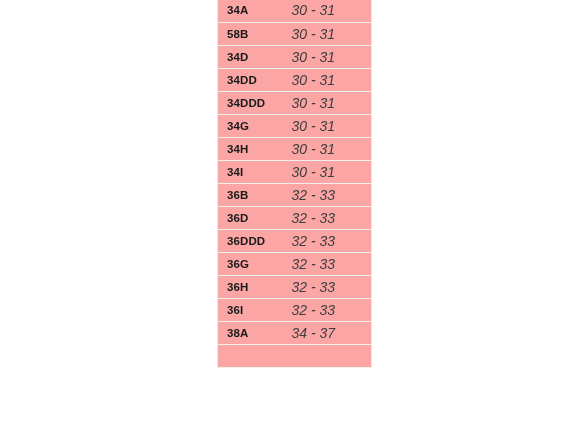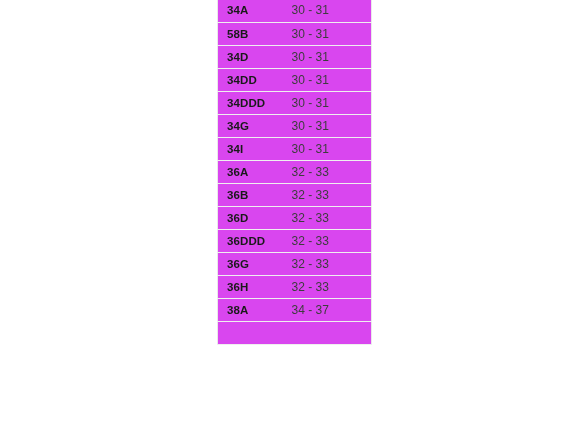--- a/index.html
+++ b/index.html
@@ -44,42 +44,43 @@
     height: 23px;
   }
 
   table.size-table td {
     border-left: 1px solid #e9e9e9;
     border-right: 1px solid #e9e9e9;
     border-bottom: 1px solid #efefef;
     height: 23px;
     padding: 0;
     vertical-align: middle;
-    background: #d946ef;
+    background: #fca5a5;
     box-sizing: border-box;
   }
 
   
   table.size-table td.col-size {
     border-right: none;
     padding-left: 9px;
     font-size: 11.5px;
     font-weight: bold;
     color: #1a1a1a;
     letter-spacing: 0.1px;
     white-space: nowrap;
   }
 
   table.size-table td.col-range {
     border-left: none;
     padding-left: 9px;
-    font-size: 12px;
+    font-size: 14px;
     font-weight: normal;
     color: #3d3d3d;
     white-space: nowrap;
+    font-style: italic;
   }
 
   
   col.c-size  { width: 65px; }
   col.c-range { width: 89px; }
 
   
   tr.tail-row td {
     border-bottom: 1px solid #efefef;
   }
@@ -113,26 +114,26 @@
           </tr>
           <tr>
             <td class="col-size">34DDD</td>
             <td class="col-range">30 - 31</td>
           </tr>
           <tr>
             <td class="col-size">34G</td>
             <td class="col-range">30 - 31</td>
           </tr>
           <tr>
-            <td class="col-size">34I</td>
+            <td class="col-size">34H</td>
             <td class="col-range">30 - 31</td>
           </tr>
           <tr>
-            <td class="col-size">36A</td>
-            <td class="col-range">32 - 33</td>
+            <td class="col-size">34I</td>
+            <td class="col-range">30 - 31</td>
           </tr>
           <tr>
             <td class="col-size">36B</td>
             <td class="col-range">32 - 33</td>
           </tr>
           <tr>
             <td class="col-size">36D</td>
             <td class="col-range">32 - 33</td>
           </tr>
           <tr>
@@ -141,20 +142,24 @@
           </tr>
           <tr>
             <td class="col-size">36G</td>
             <td class="col-range">32 - 33</td>
           </tr>
           <tr>
             <td class="col-size">36H</td>
             <td class="col-range">32 - 33</td>
           </tr>
           <tr>
+            <td class="col-size">36I</td>
+            <td class="col-range">32 - 33</td>
+          </tr>
+          <tr>
             <td class="col-size">38A</td>
             <td class="col-range">34 - 37</td>
           </tr>
           <tr class="tail-row">
             <td class="col-size"></td>
             <td class="col-range"></td>
           </tr>
         </tbody>
     </table>
   </div>

